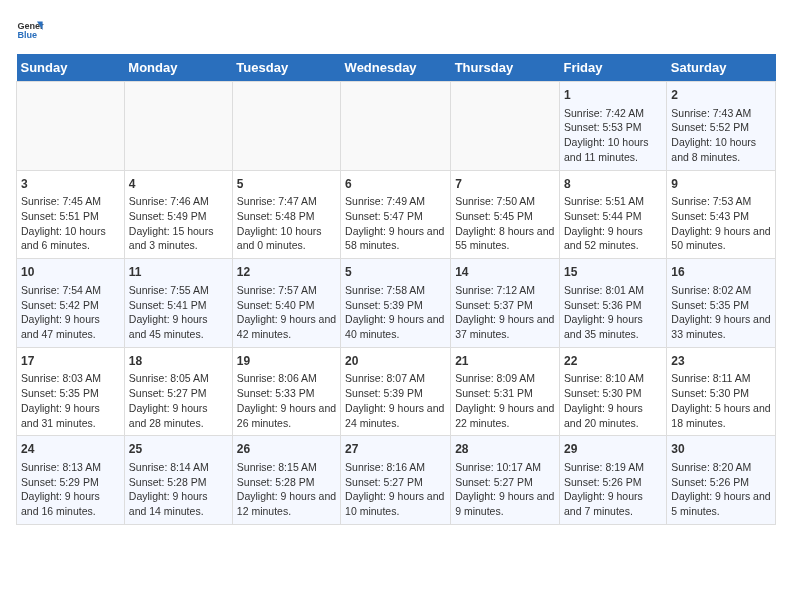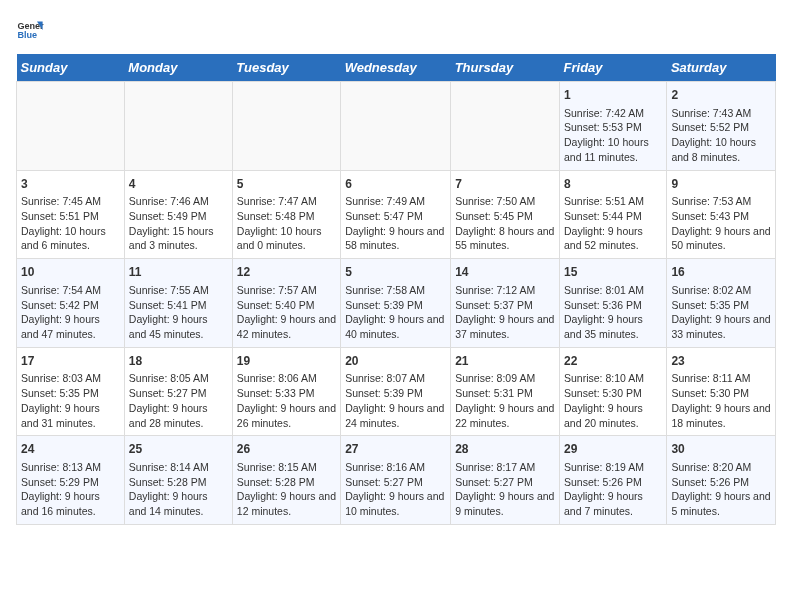--- a/index.html
+++ b/index.html
@@ -50,21 +50,20 @@
       width: 100%;
       border-collapse: collapse;
     }
     thead tr th {
       background-color: #2a6fbd;
       color: white;
       font-size: 13px;
       padding: 6px 4px;
       text-align: left;
       font-weight: bold;
-      font-style: italic;
     }
     tbody tr td {
       vertical-align: top;
       font-size: 10.5px;
       color: #333;
       padding: 5px 4px;
       border: 1px solid #ddd;
       width: 113px;
       min-height: 80px;
       line-height: 1.4;
@@ -262,21 +261,21 @@
         <td>
           <span class="day-number">22</span>
           <div>Sunrise: 8:10 AM</div>
           <div>Sunset: 5:30 PM</div>
           <div>Daylight: 9 hours and 20 minutes.</div>
         </td>
         <td>
           <span class="day-number">23</span>
           <div>Sunrise: 8:11 AM</div>
           <div>Sunset: 5:30 PM</div>
-          <div>Daylight: 9 hours and 18 minutes.</div>
+          <div>Daylight: 5 hours and 18 minutes.</div>
         </td>
       </tr>
       <tr>
         <td>
           <span class="day-number">24</span>
           <div>Sunrise: 8:13 AM</div>
           <div>Sunset: 5:29 PM</div>
           <div>Daylight: 9 hours and 16 minutes.</div>
         </td>
         <td>
@@ -292,21 +291,21 @@
           <div>Daylight: 9 hours and 12 minutes.</div>
         </td>
         <td>
           <span class="day-number">27</span>
           <div>Sunrise: 8:16 AM</div>
           <div>Sunset: 5:27 PM</div>
           <div>Daylight: 9 hours and 10 minutes.</div>
         </td>
         <td>
           <span class="day-number">28</span>
-          <div>Sunrise: 8:17 AM</div>
+          <div>Sunrise: 10:17 AM</div>
           <div>Sunset: 5:27 PM</div>
           <div>Daylight: 9 hours and 9 minutes.</div>
         </td>
         <td>
           <span class="day-number">29</span>
           <div>Sunrise: 8:19 AM</div>
           <div>Sunset: 5:26 PM</div>
           <div>Daylight: 9 hours and 7 minutes.</div>
         </td>
         <td>

